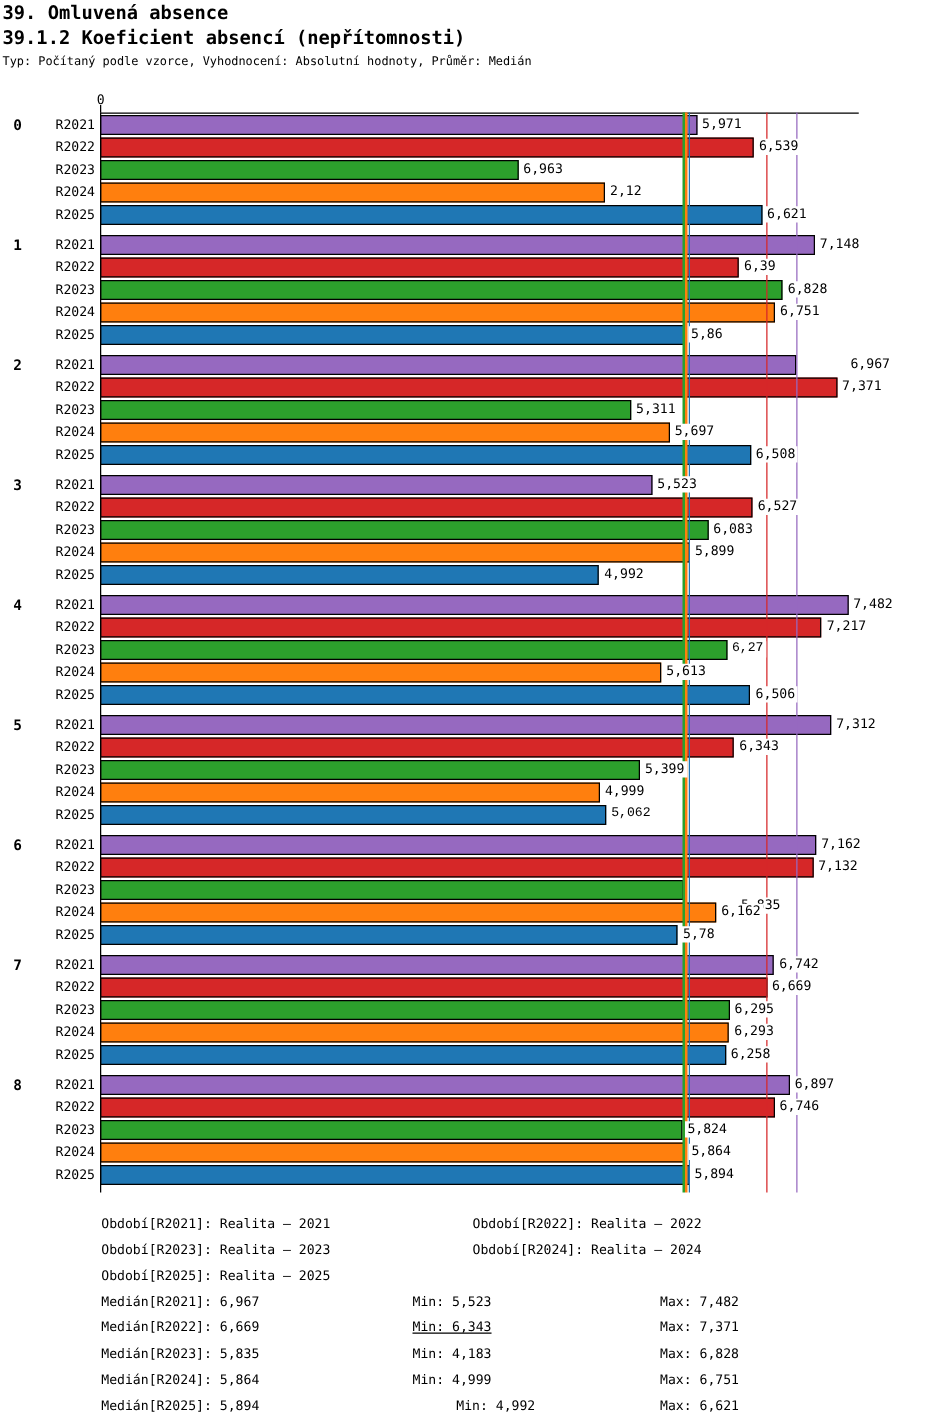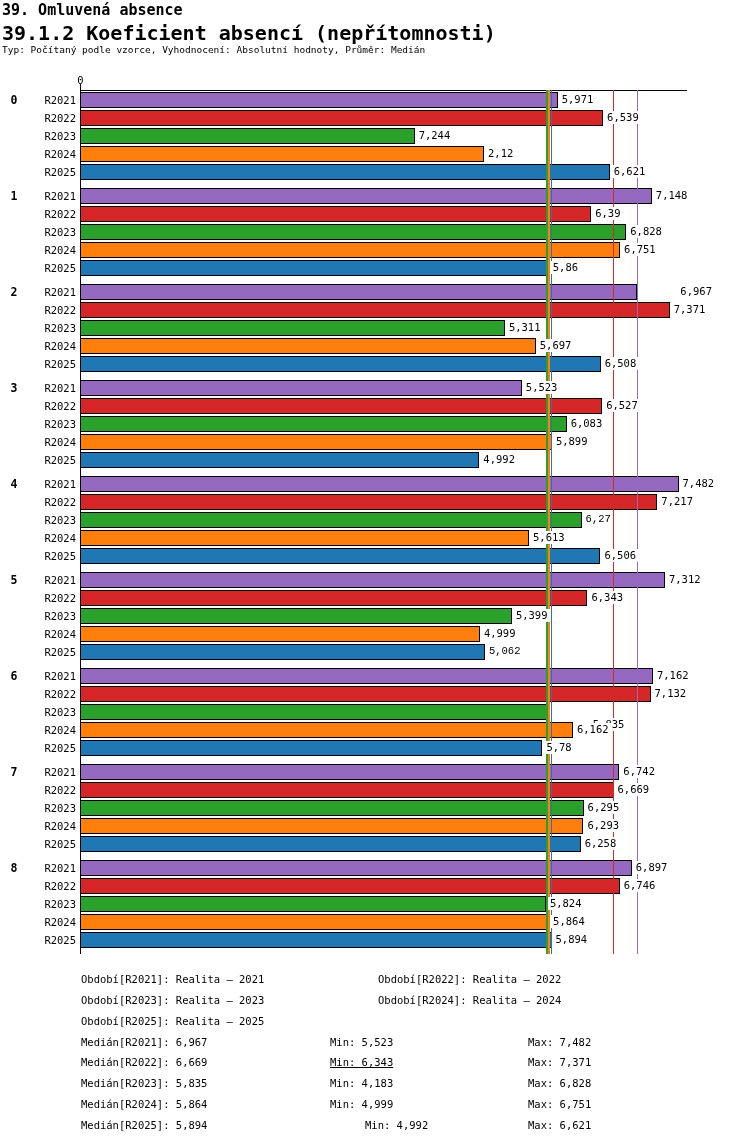--- a/index.html
+++ b/index.html
@@ -3,21 +3,21 @@
 <meta charset="utf-8">
 <style>
   html,body { margin:0; padding:0; }
   body {
     width:750px; height:1136px; position:relative; overflow:hidden;
     background:#ffffff; color:#000000;
     font-family:"DejaVu Sans Mono","Liberation Mono",monospace;
   }
   .abs { position:absolute; }
   .title    { left:2px; top:1px;  font-size:15px; font-weight:bold; white-space:pre; }
-  .subtitle { left:2px; top:21px; font-size:20px; font-weight:bold; white-space:pre; }
+  .subtitle { left:2px; top:21px; font-size:15px; font-weight:bold; white-space:pre; }
   .meta     { left:2px; top:44px; font-size:9.5px; white-space:pre; }
 
   #chart { left:0; top:0; width:750px; height:960px; }
   .x-axis   { left:80px; top:90px; width:607px; height:0; border-top:1.4px solid #000; }
   .x-tick   { left:80px; top:84px; width:1.4px; height:6px; background:#000; }
   .zero-lbl { left:73px; top:74px; width:15px; text-align:center; font-size:10.5px; line-height:13px; }
   .y-axis   { left:79.5px; top:90px; width:1.8px; height:864px; background:#000; z-index:4; }
 
   .group-label { width:16px; text-align:center; font-size:11.5px; font-weight:bold; line-height:14px; z-index:1; }
   .row-label   { left:0; width:76px; text-align:right; font-size:10.5px; line-height:14px; z-index:1; }
@@ -140,21 +140,21 @@
       <div class="abs bar" style="top: 914px; width: 469.12px; background: rgb(255, 127, 14);"></div>
       <div class="abs row-label" style="top: 933px;">R2025</div>
       <div class="abs bar" style="top: 932px; width: 471.52px; background: rgb(31, 119, 180);"></div>
       <div class="abs medline" style="left: 636.66px; background: rgb(150, 105, 192);"></div>
       <div class="abs medline" style="left: 612.82px; background: rgb(214, 39, 40);"></div>
       <div class="abs medline" style="left: 546.1px; background: rgb(44, 160, 44);"></div>
       <div class="abs medline" style="left: 548.42px; background: rgb(255, 127, 14);"></div>
       <div class="abs medline" style="left: 550.82px; background: rgb(31, 119, 180);"></div>
       <div class="abs val-label" style="left: 559.68px; top: 93px;">5,971</div>
       <div class="abs val-label" style="left: 605.12px; top: 111px;">6,539</div>
-      <div class="abs val-label" style="left: 416.64px; top: 129px;">7,244</div>
+      <div class="abs val-label" style="left: 416.64px; top: 129px;">6,963</div>
       <div class="abs val-label" style="left: 486px; top: 147px;">2,12</div>
       <div class="abs val-label" style="left: 611.68px; top: 165px;">6,621</div>
       <div class="abs val-label" style="left: 653.84px; top: 189px;">7,148</div>
       <div class="abs val-label" style="left: 593.2px; top: 207px;">6,39</div>
       <div class="abs val-label" style="left: 628.24px; top: 225px;">6,828</div>
       <div class="abs val-label" style="left: 622.08px; top: 243px;">6,751</div>
       <div class="abs val-label" style="left: 550.8px; top: 261px;">5,86</div>
       <div class="abs val-label" style="left: 639.36px; top: 285px; padding-left: 41px;">6,967</div>
       <div class="abs val-label" style="left: 671.68px; top: 303px;">7,371</div>
       <div class="abs val-label" style="left: 506.88px; top: 321px;">5,311</div>

